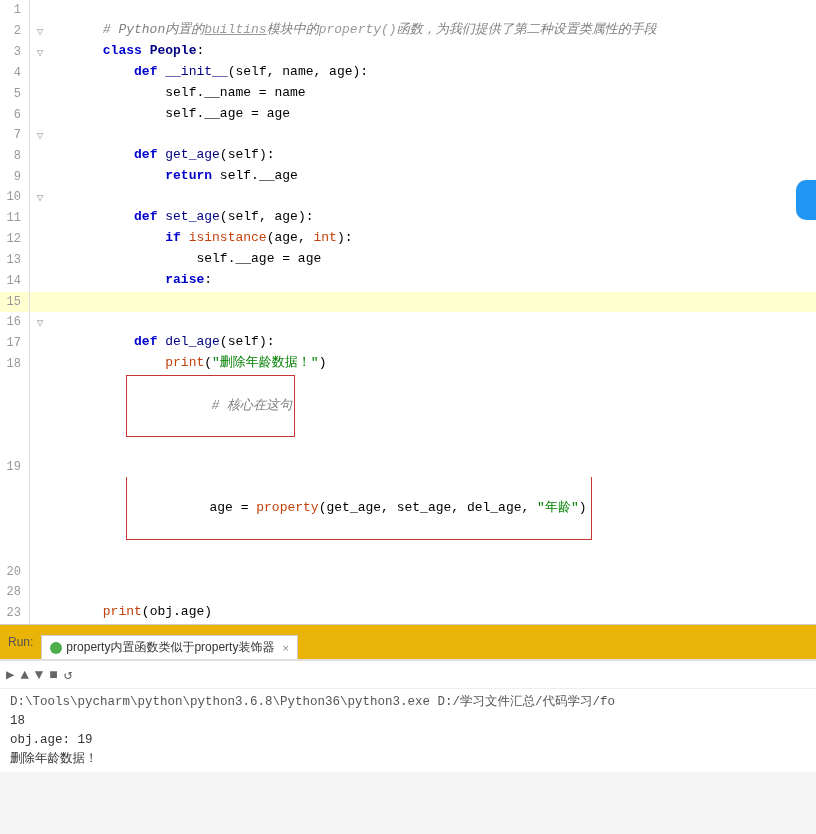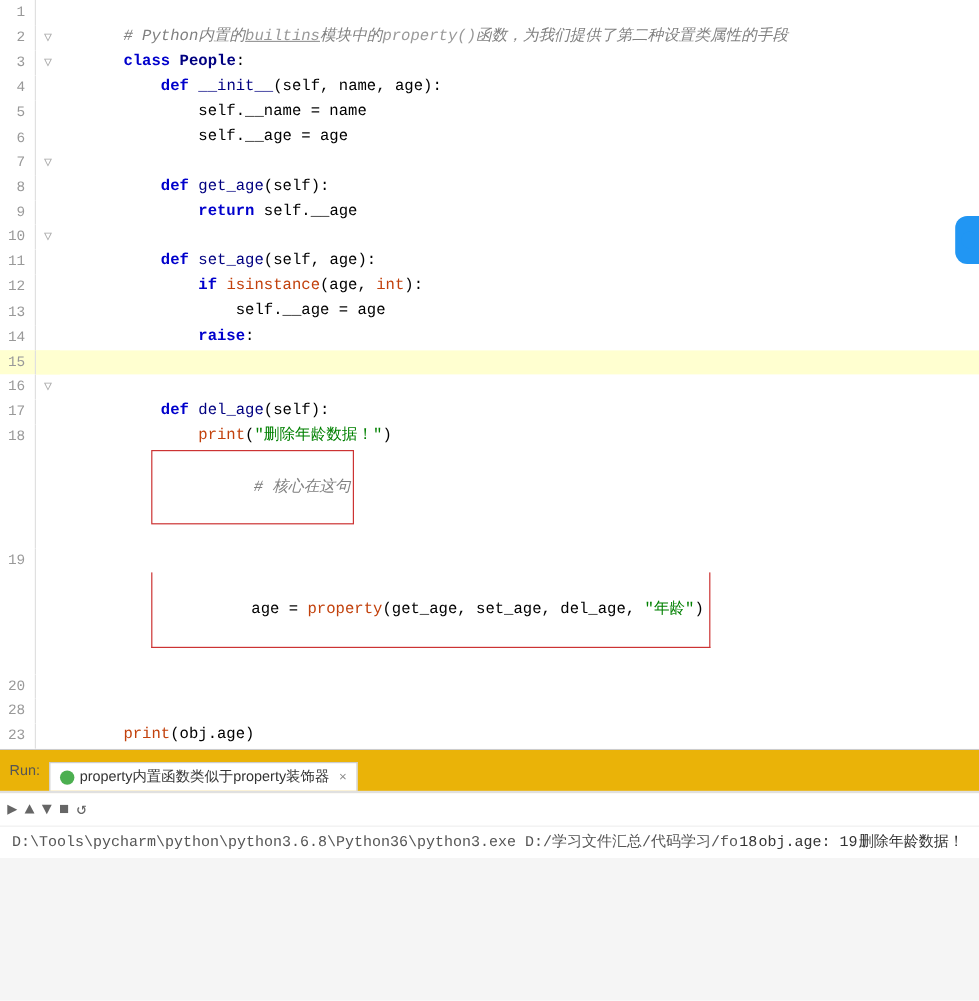--- a/index.html
+++ b/index.html
@@ -130,21 +130,21 @@
       display: flex;
       align-items: center;
       height: 100%;
     }
 
     .run-content {
       flex: 1;
       background: #ffffff;
       padding: 4px 10px;
       display: flex;
-      flex-direction: row;
+      flex-direction: column;
       gap: 1px;
     }
 
     .run-line {
       font-size: 12.5px;
       font-family: 'Consolas', 'Courier New', monospace;
       color: #333;
       line-height: 18px;
     }
 

